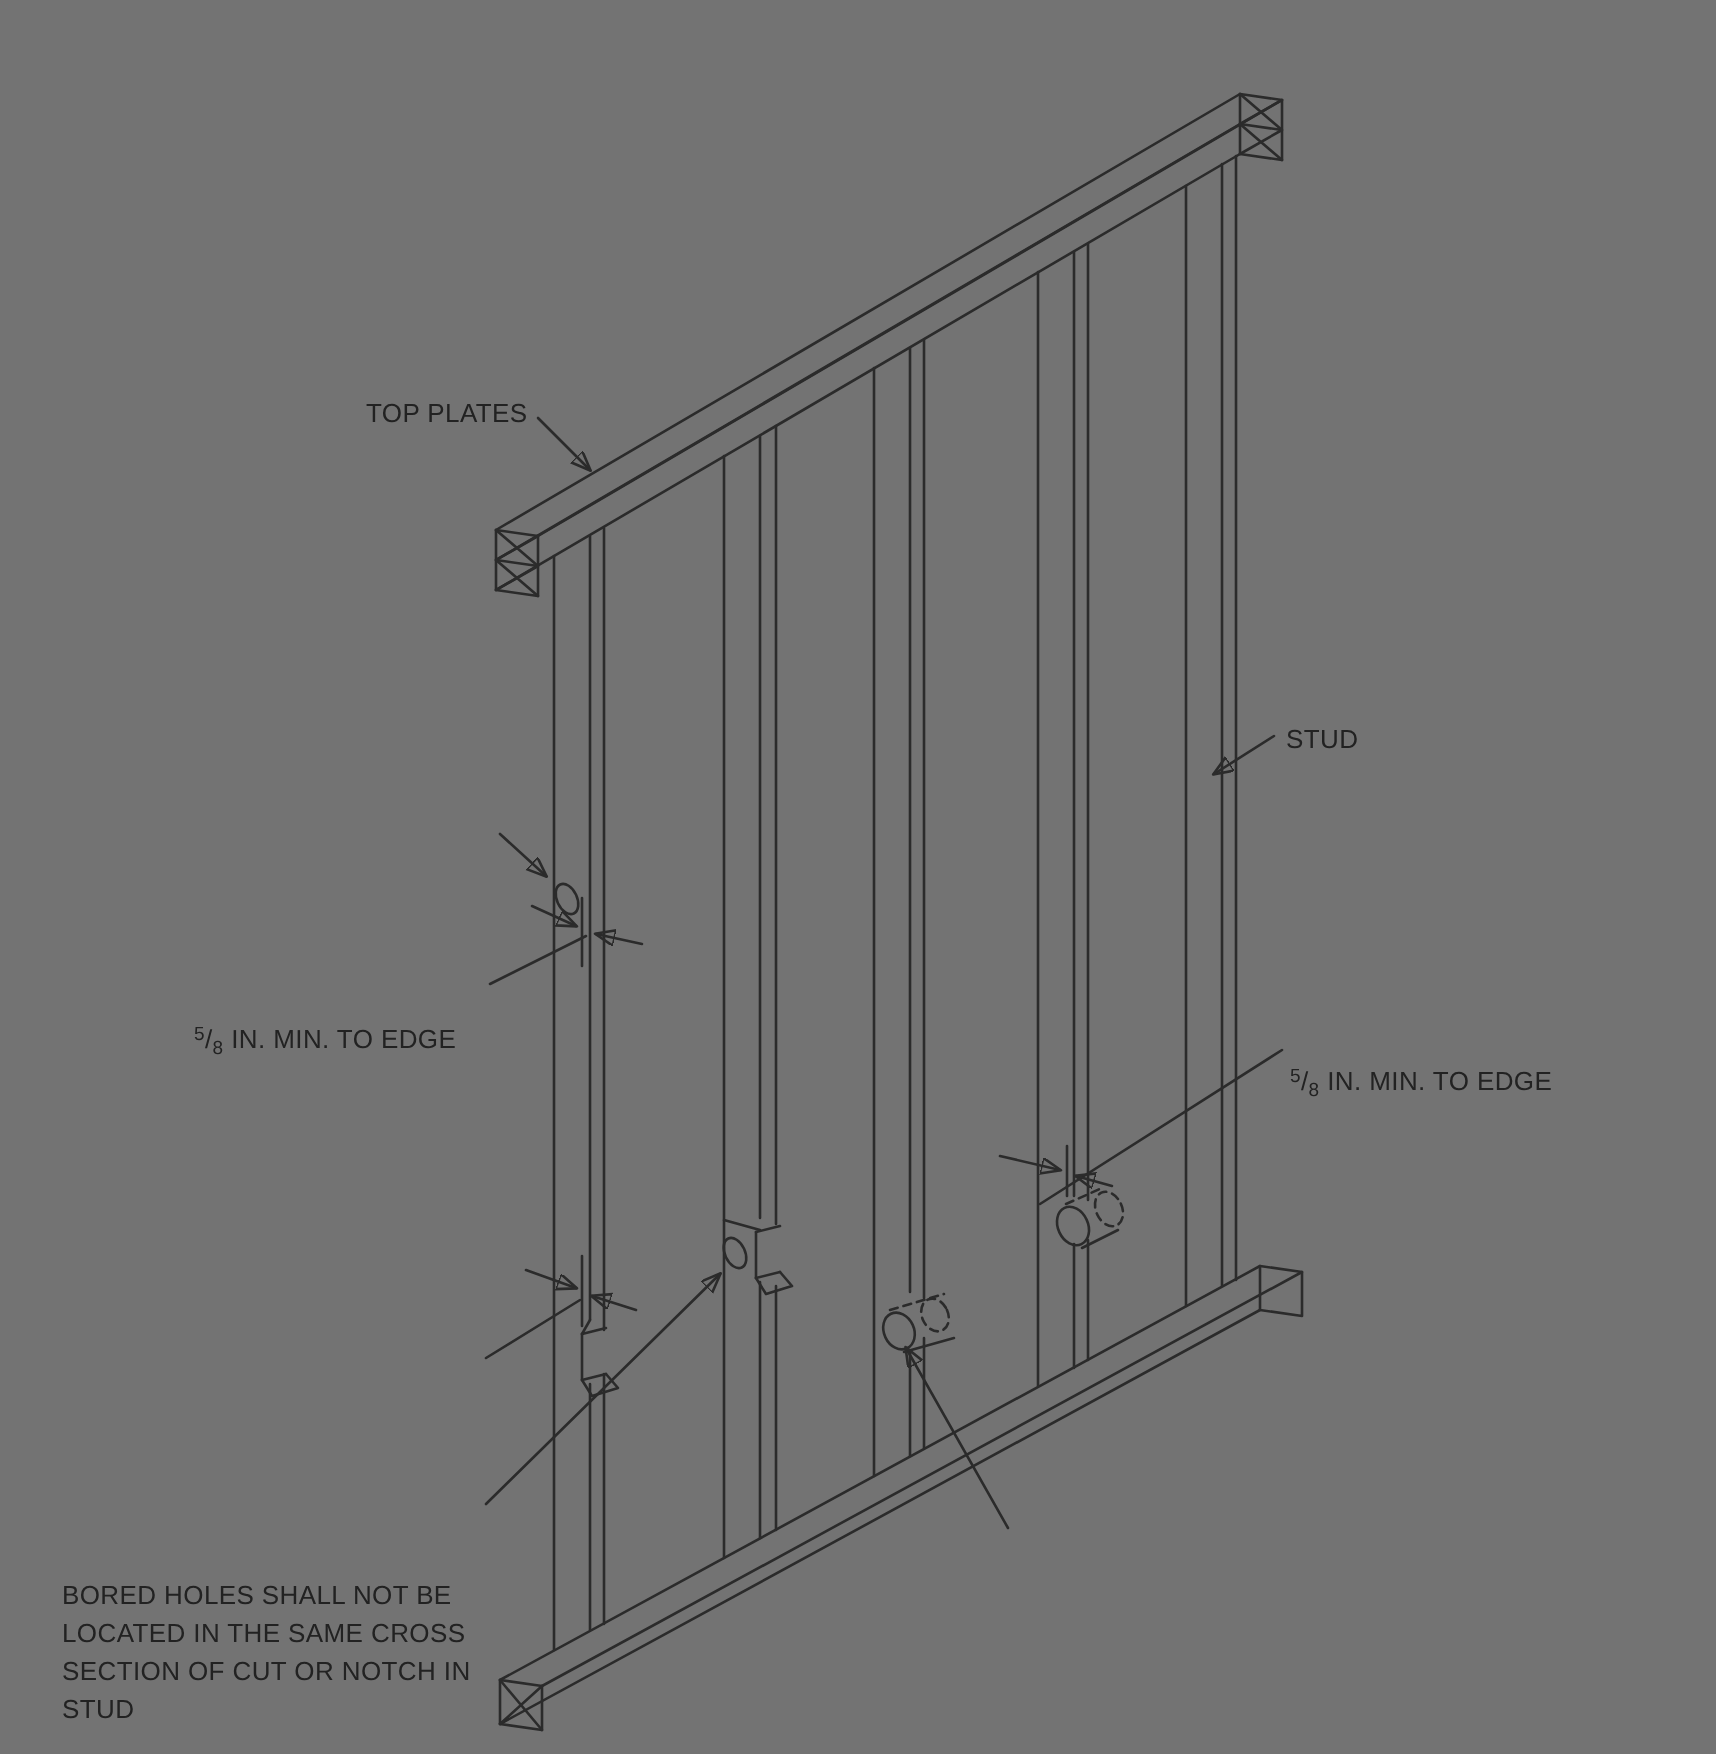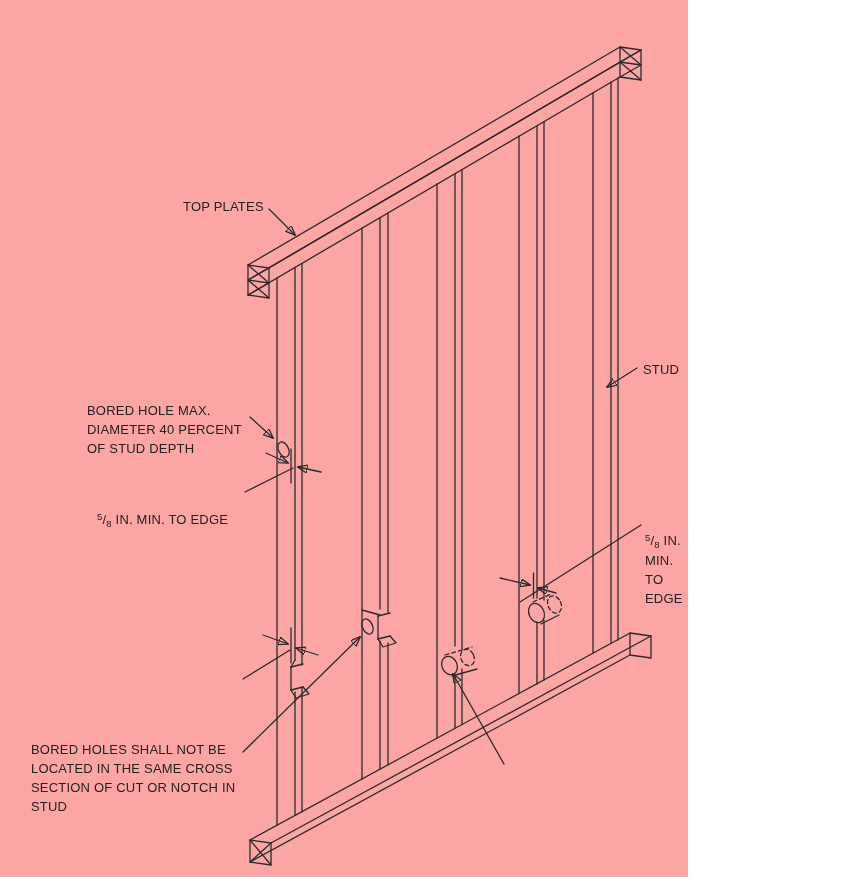--- a/index.html
+++ b/index.html
@@ -1,17 +1,17 @@
 <!DOCTYPE html>
 <html><head>
 <meta charset="utf-8">
 <style>
   html,body{margin:0;padding:0;background:#fff;}
   #stage{
-    position:relative;width:688px;height:877px;background:#fca5a5;overflow:hidden;
+    position:relative;width:858px;height:877px;background:#737373;overflow:hidden;
     font-family:"Liberation Sans","DejaVu Sans",sans-serif;
   }
   #linework{position:absolute;left:0;top:0;}
   #linework path, #linework line, #linework ellipse{
     fill:none;stroke:#2b2b2b;stroke-width:1.3;stroke-linecap:round;stroke-linejoin:round;
   }
   #linework .dash{stroke-dasharray:4 3;}
   .lbl{
     position:absolute;color:#222;font-size:13px;line-height:19px;
     letter-spacing:.2px;white-space:pre-line;
@@ -132,32 +132,29 @@
       <path d="M318,655 L296,648" marker-end="url(#arrow)"></path>
       <path d="M500,578 L530,585" marker-end="url(#arrow)"></path>
       <path d="M556,593 L538,588" marker-end="url(#arrow)"></path>
     </g>
   </svg>
 
   <div class="lbl" style="left:183px;top:197px">TOP PLATES</div>
 
   <div class="lbl" style="left:643px;top:360px">STUD</div>
 
-  <div class="lbl" style="left:87px;top:401px">BORED HOLE MAX.
-DIAMETER 40 PERCENT
-OF STUD DEPTH</div>
 
   <div class="lbl" style="left:97px;top:491px">
     <span class="sup">5</span><span>/</span><span class="sub">8</span><span> IN. MIN. TO EDGE</span>
   </div>
 
   <div class="lbl" style="left:645px;top:512px">
     <span class="sup">5</span><span>/</span><span class="sub">8</span><span> IN. MIN. TO EDGE</span>
   </div>
 
 
-  <div class="lbl" style="left:31px;top:740px">BORED HOLES SHALL NOT BE
+  <div class="lbl" style="left:31px;top:788px">BORED HOLES SHALL NOT BE
 LOCATED IN THE SAME CROSS
 SECTION OF CUT OR NOTCH IN
 STUD</div>
 
 
 </div>
 
 </body></html>

